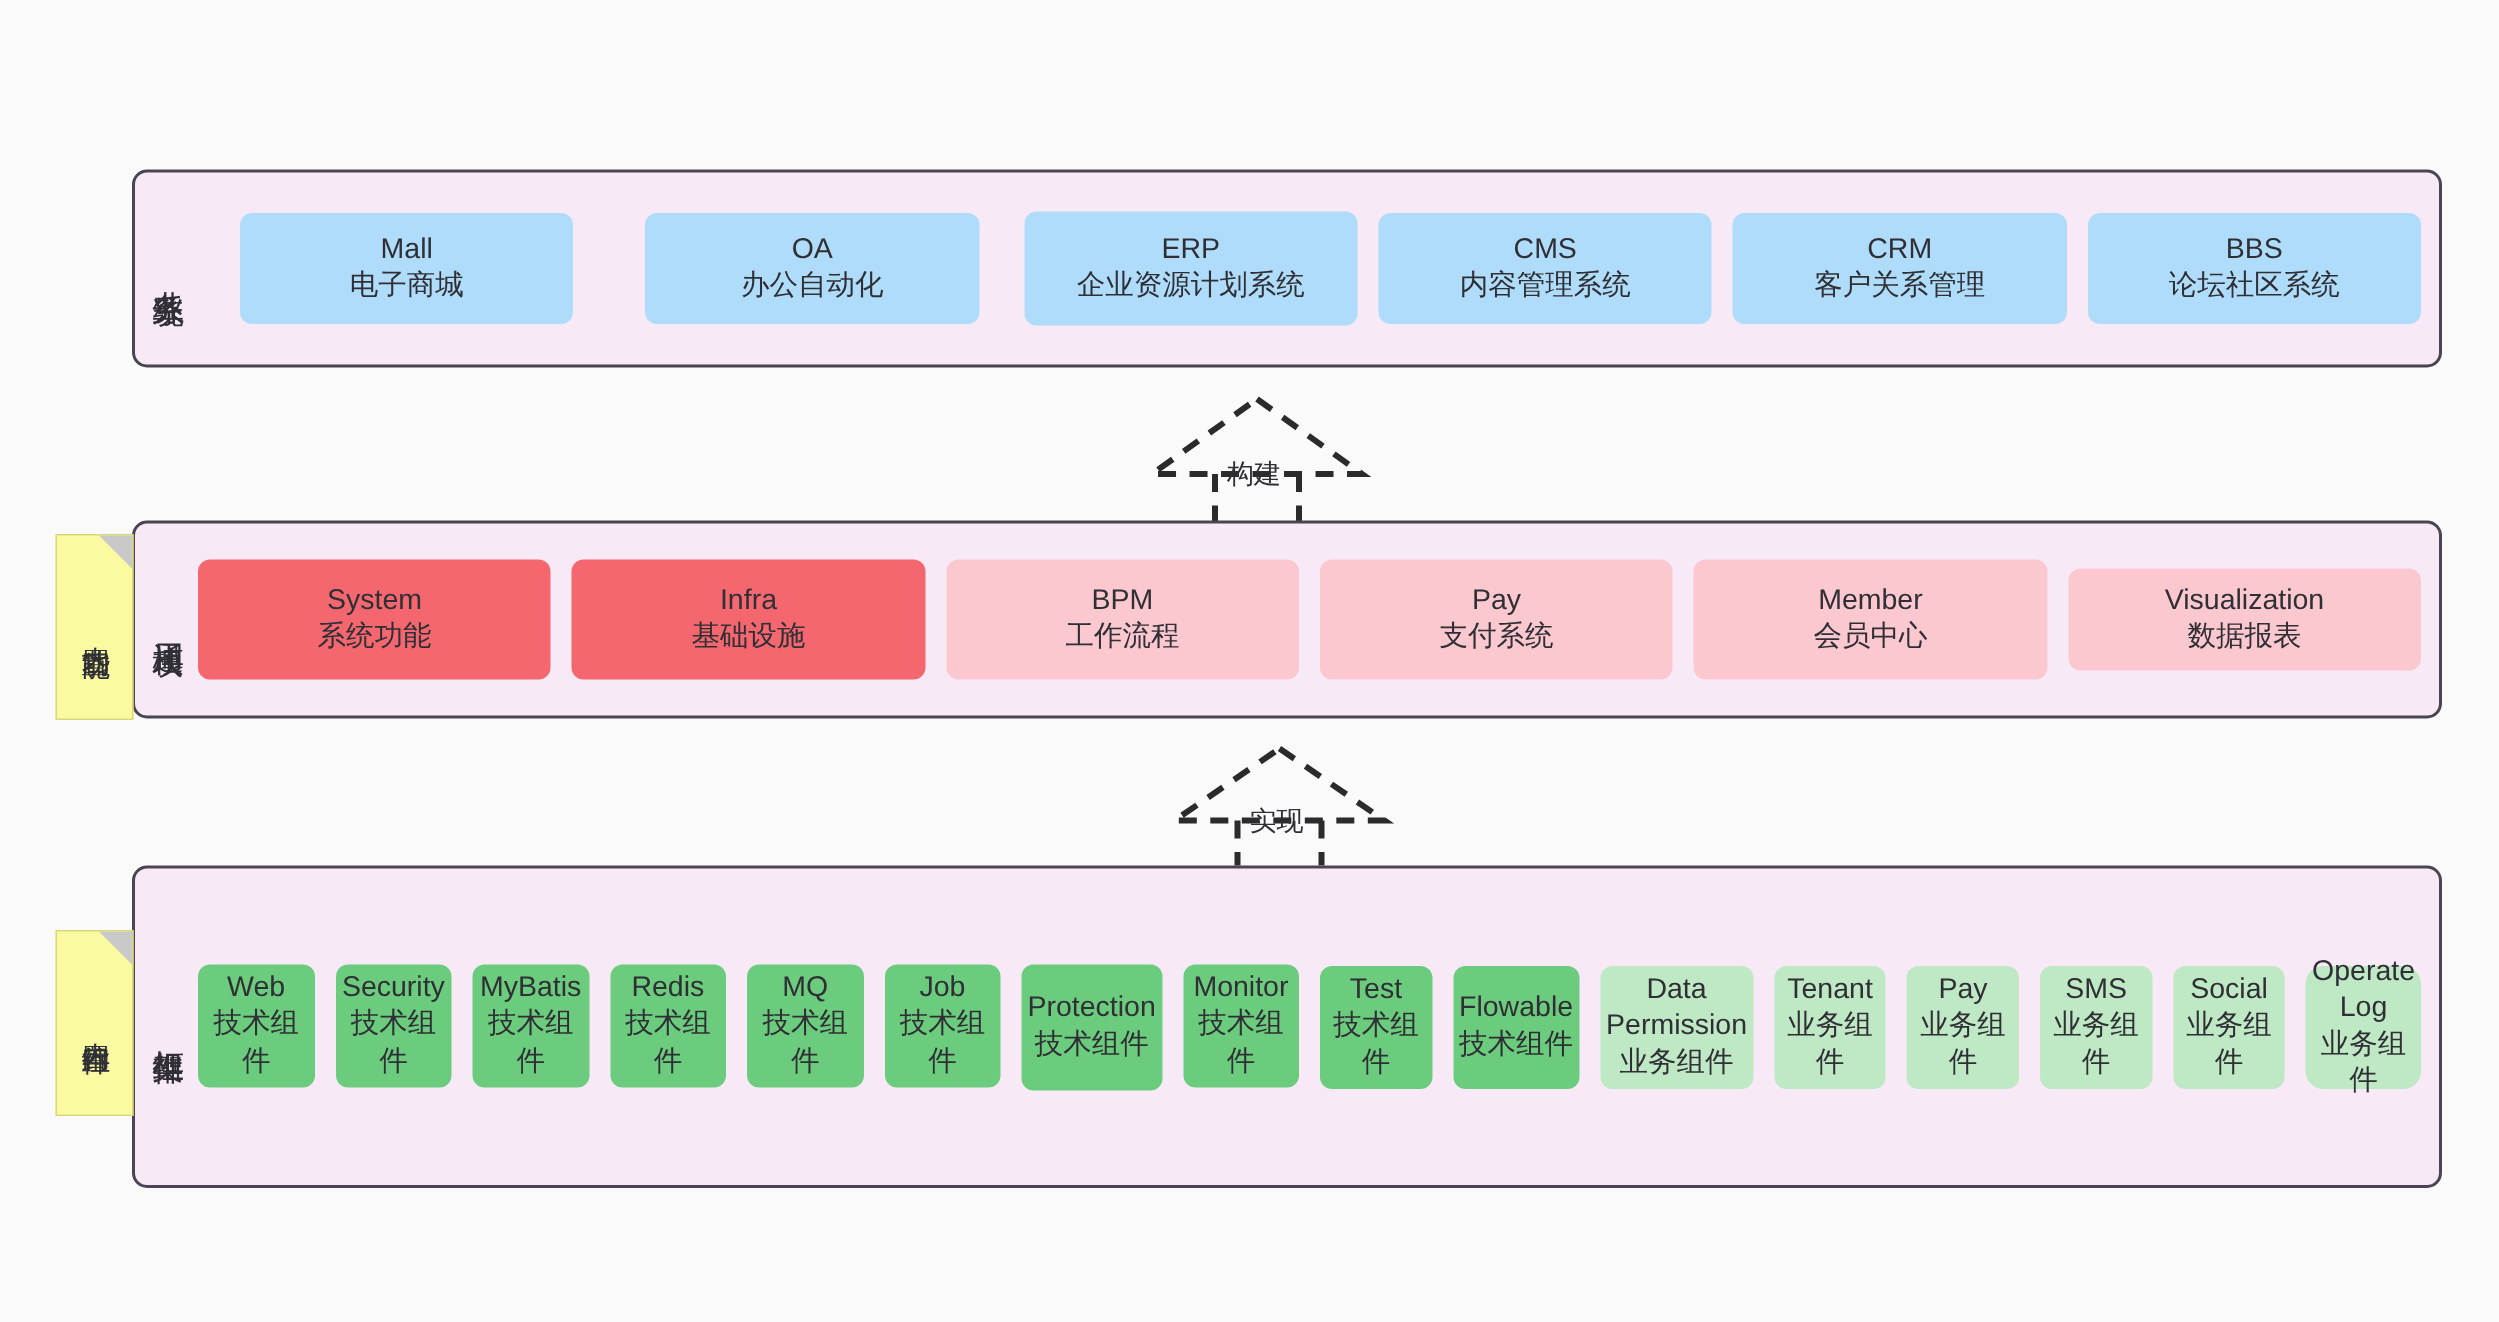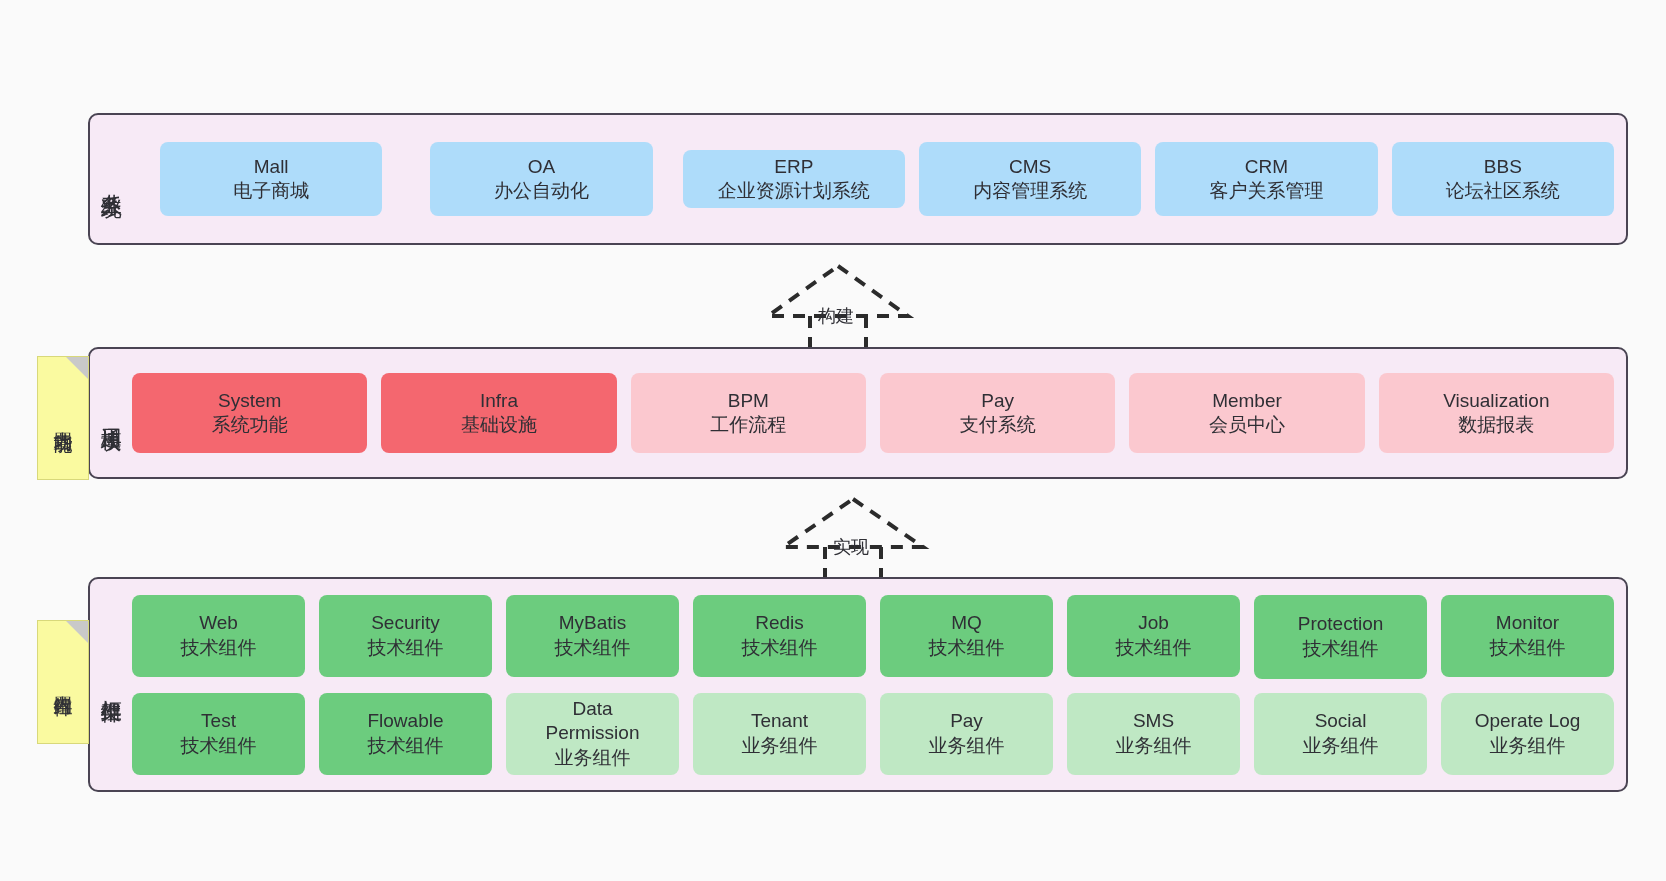--- a/index.html
+++ b/index.html
@@ -38,21 +38,21 @@
     user-select:none;
   }
   .band-body{
     flex:1 1 auto;
     display:flex;
     align-items:center;
     padding:0 12px 0 0;
     gap:14px;
   }
   .band-body.two-rows{
-    flex-direction:column;
+    flex-direction:row;
     justify-content:center;
     gap:14px;
   }
   .row{display:flex;gap:14px;width:100%;}
 
   
   .card{
     flex:1 1 0;
     border-radius:8px;
     display:flex;
@@ -124,21 +124,21 @@
     <div class="band-title">业务系统</div>
     <div class="band-body">
       <div class="card c-blue" style="height:74px;">
         <span class="en">Mall</span>
         <span class="cn">电子商城</span>
       </div>
       <div class="card c-blue" style="height:74px;margin-left:34px;">
         <span class="en">OA</span>
         <span class="cn">办公自动化</span>
       </div>
-      <div class="card c-blue" style="height:58px;margin-left:16px;">
+      <div class="card c-blue" style="height:76px;margin-left:16px;">
         <span class="en">ERP</span>
         <span class="cn">企业资源计划系统</span>
       </div>
       <div class="card c-blue" style="height:74px;">
         <span class="en">CMS</span>
         <span class="cn">内容管理系统</span>
       </div>
       <div class="card c-blue" style="height:74px;">
         <span class="en">CRM</span>
         <span class="cn">客户关系管理</span>
@@ -182,21 +182,21 @@
         <span class="cn">工作流程</span>
       </div>
       <div class="card c-pink" style="height:80px;">
         <span class="en">Pay</span>
         <span class="cn">支付系统</span>
       </div>
       <div class="card c-pink" style="height:80px;">
         <span class="en">Member</span>
         <span class="cn">会员中心</span>
       </div>
-      <div class="card c-pink" style="height:80px;">
+      <div class="card c-pink" style="height:68px;">
         <span class="en">Visualization</span>
         <span class="cn">数据报表</span>
       </div>
     </div>
   </div>
 
   <div class="uml" style="left:775px;top:495px;width:160px;height:82px;">
     <svg width="160" height="82" viewBox="0 0 160 82" aria-hidden="true">
       <polygon points="78,4 148,52 8,52" fill="#fafafa" stroke="#2b2b2b" stroke-width="4" stroke-dasharray="12,9" stroke-linejoin="miter"></polygon>
       <line x1="50" y1="52" x2="50" y2="82" stroke="#2b2b2b" stroke-width="4" stroke-dasharray="12,9"></line>

